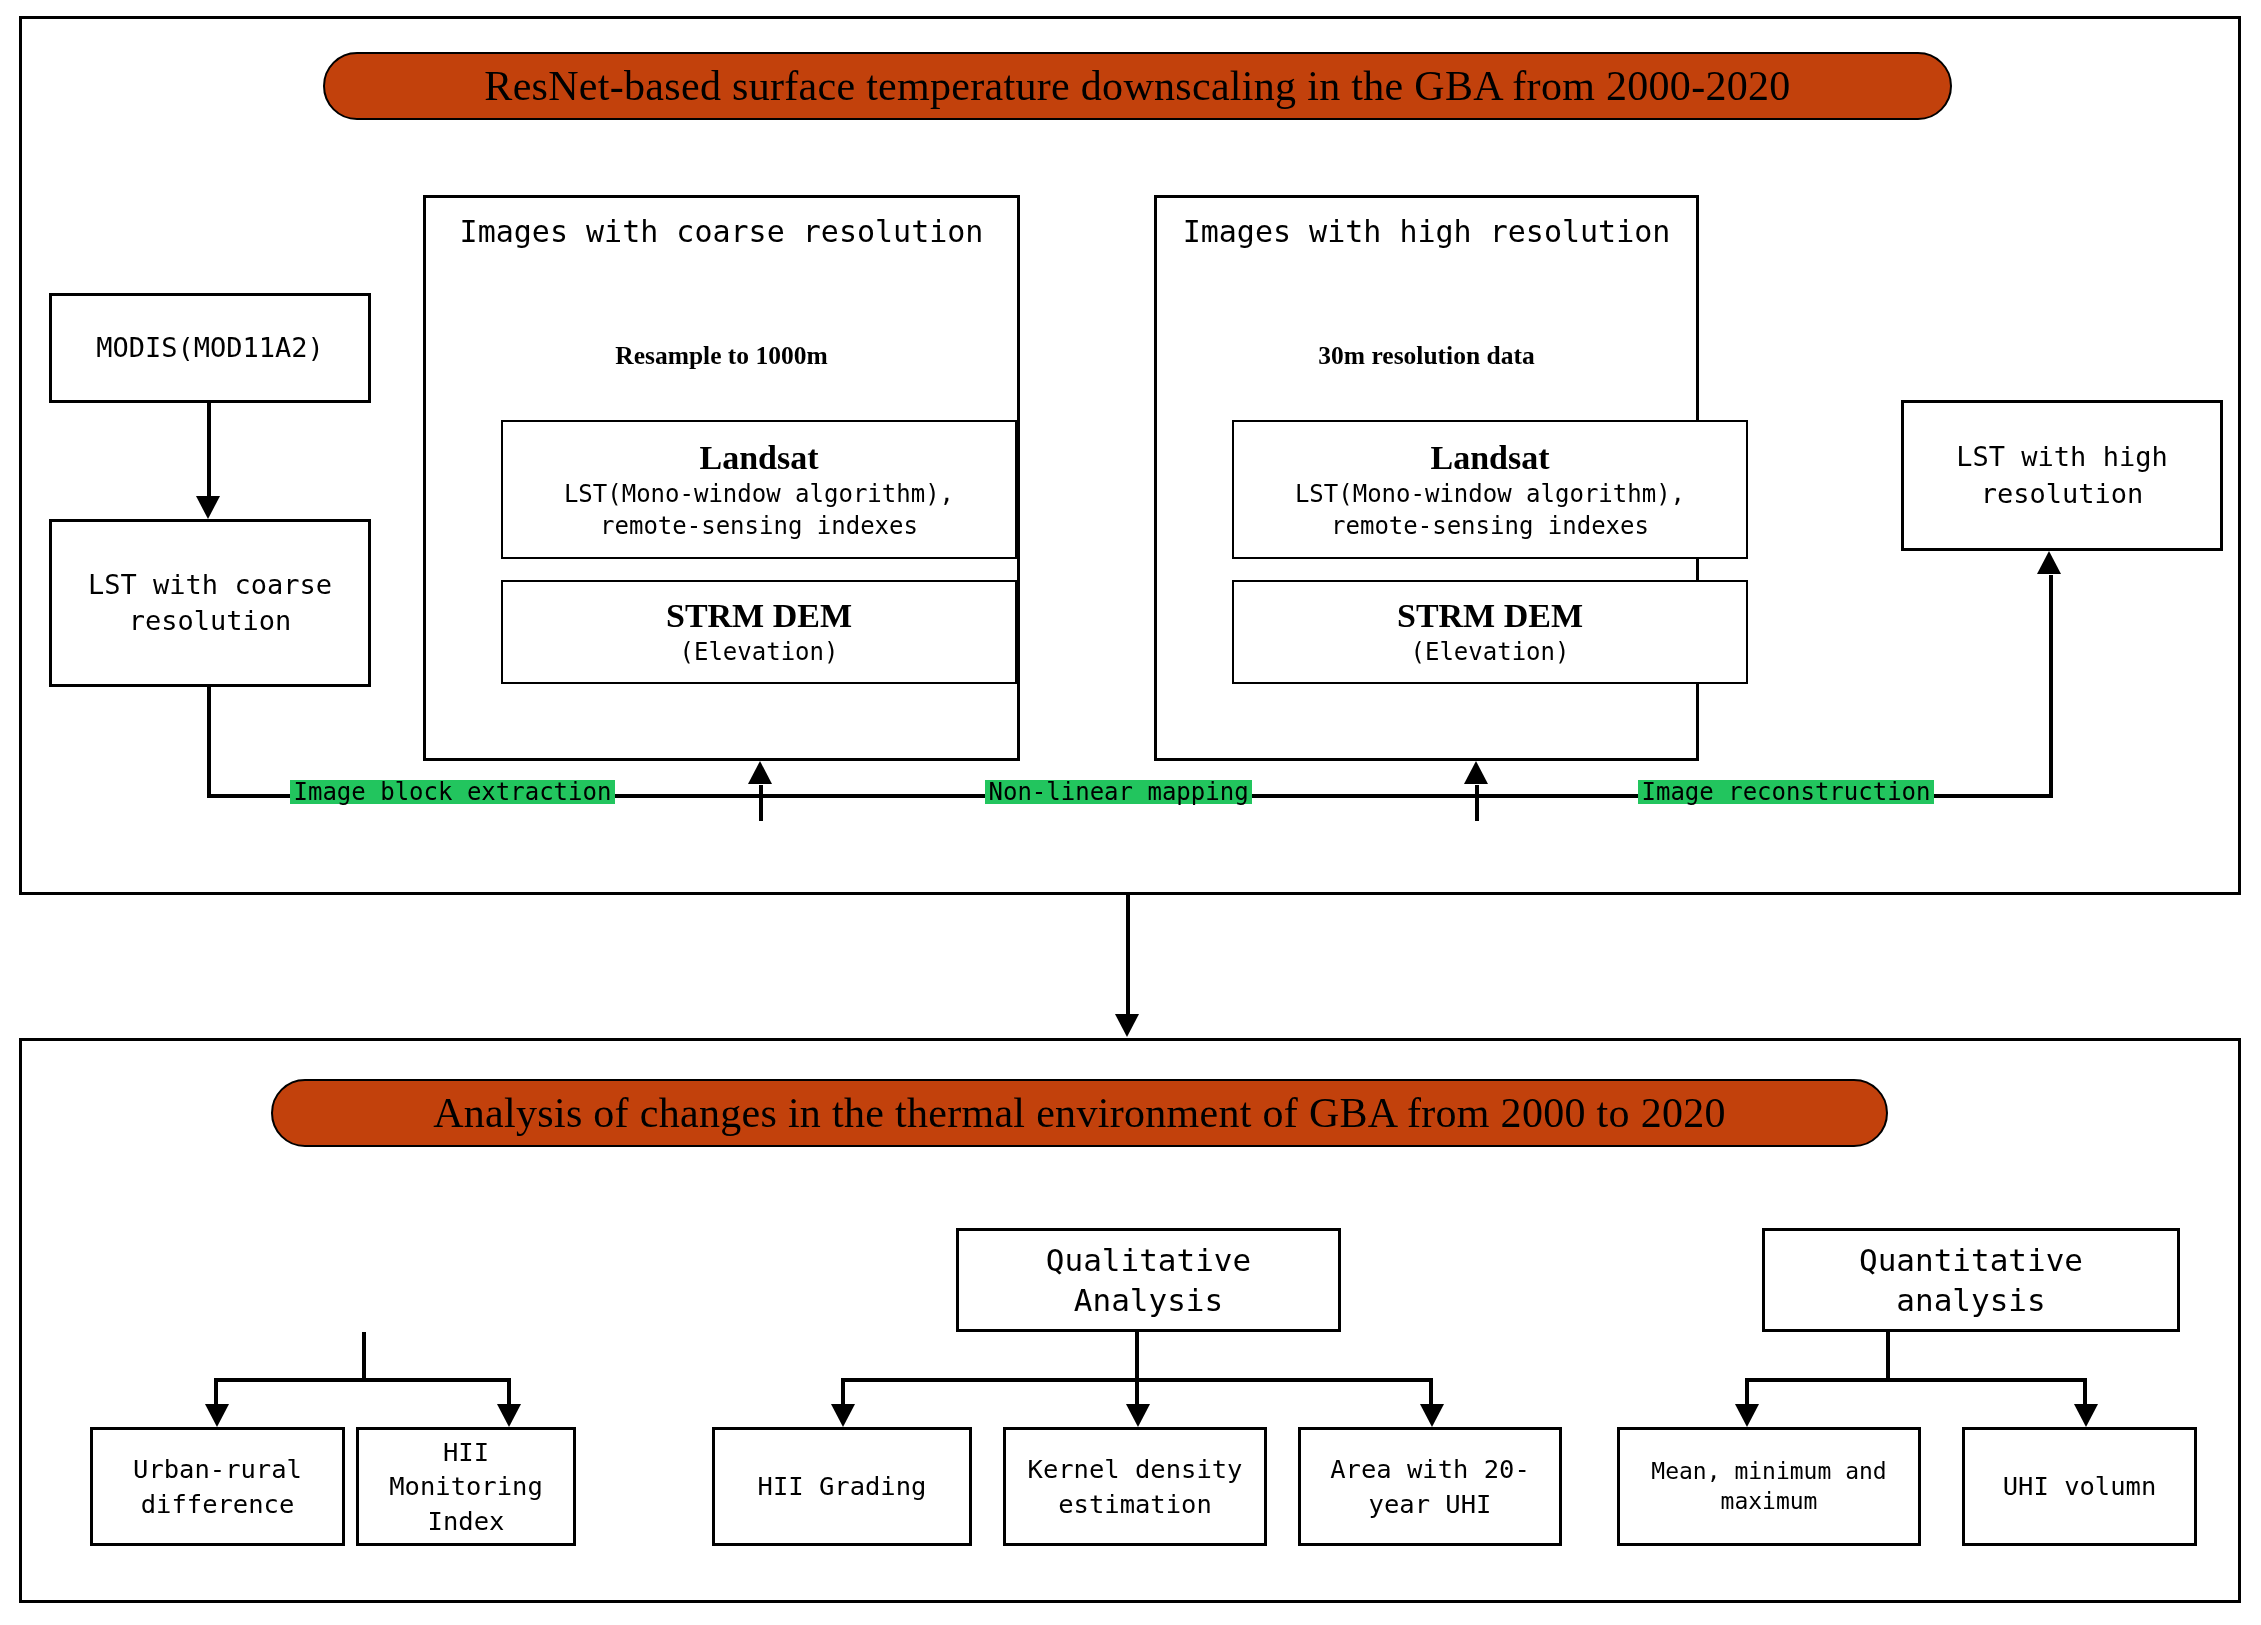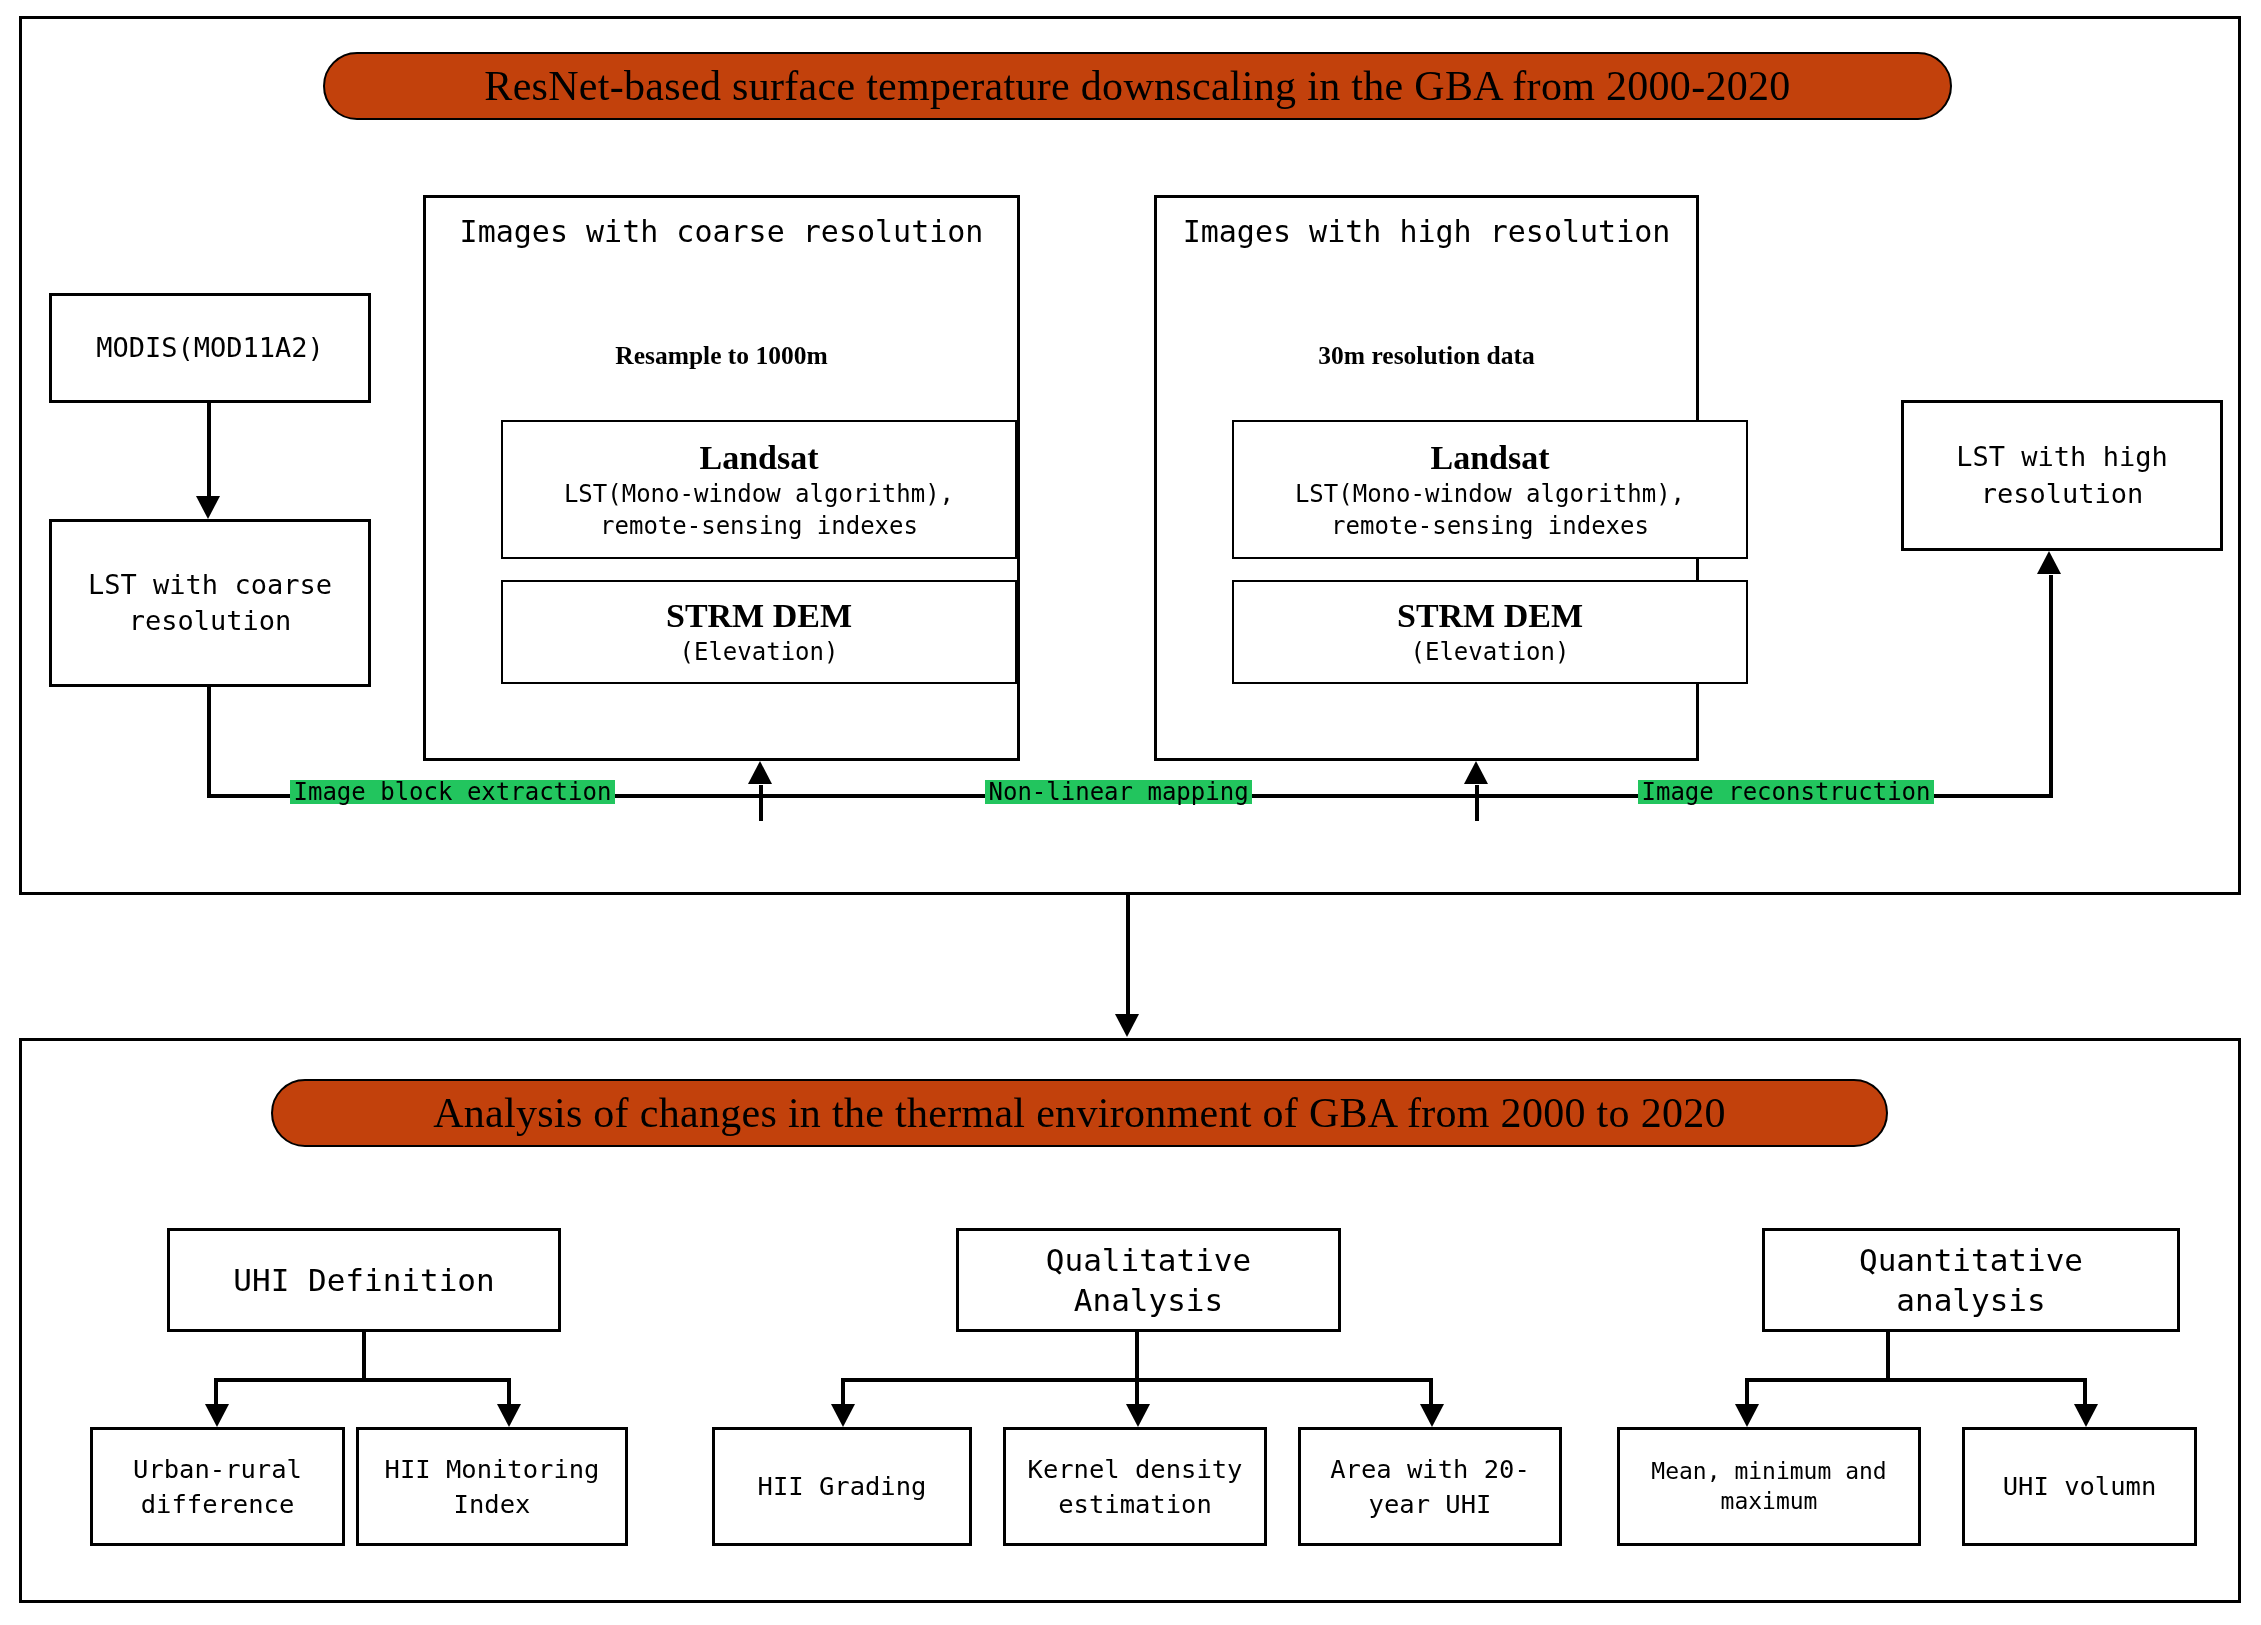--- a/index.html
+++ b/index.html
@@ -167,34 +167,31 @@
   <div class="flowlabel" style="left:985px;top:780px;">Non-linear mapping</div>
   <div class="flowlabel" style="left:1638px;top:780px;">Image reconstruction</div>
 
   <div class="ln vline" style="left:1126px;top:894px;height:128px;"></div>
   <div class="arrow-d" style="left:1115px;top:1014px;"></div>
 
   <div class="panel" style="left:18.5px;top:1038px;width:2222px;height:565px;"></div>
 
   <div class="pill" style="left:271px;top:1079px;width:1617px;height:68px;">Analysis of changes in the thermal environment of GBA from 2000 to 2020</div>
 
-  <div class="box mono t-54" style="left:167px;top:1228px;width:394px;height:104px;">
-    <div>UHI Definition</div>
-  </div>
   <div class="ln vline" style="left:362px;top:1332px;height:48px;"></div>
   <div class="ln hline" style="left:214px;top:1378px;width:296px;"></div>
   <div class="ln vline" style="left:214px;top:1378px;height:35px;"></div>
   <div class="arrow-d" style="left:205px;top:1404px;"></div>
   <div class="ln vline" style="left:507px;top:1378px;height:35px;"></div>
   <div class="arrow-d" style="left:497px;top:1404px;"></div>
 
   <div class="box mono t-44" style="left:90px;top:1427px;width:255px;height:119px;">
     <div style="max-width:232px;">Urban-rural difference</div>
   </div>
-  <div class="box mono t-44" style="left:356px;top:1427px;width:272px;height:119px;">
+  <div class="box mono t-44" style="left:356px;top:1427px;width:220px;height:119px;">
     <div style="max-width:249px;">HII Monitoring Index</div>
   </div>
 
   <div class="box mono t-54" style="left:956px;top:1228px;width:385px;height:104px;">
     <div style="max-width:325px;">Qualitative Analysis</div>
   </div>
   <div class="ln vline" style="left:1135px;top:1332px;height:48px;"></div>
   <div class="ln hline" style="left:841px;top:1378px;width:592px;"></div>
   <div class="ln vline" style="left:841px;top:1378px;height:35px;"></div>
   <div class="arrow-d" style="left:831px;top:1404px;"></div>

